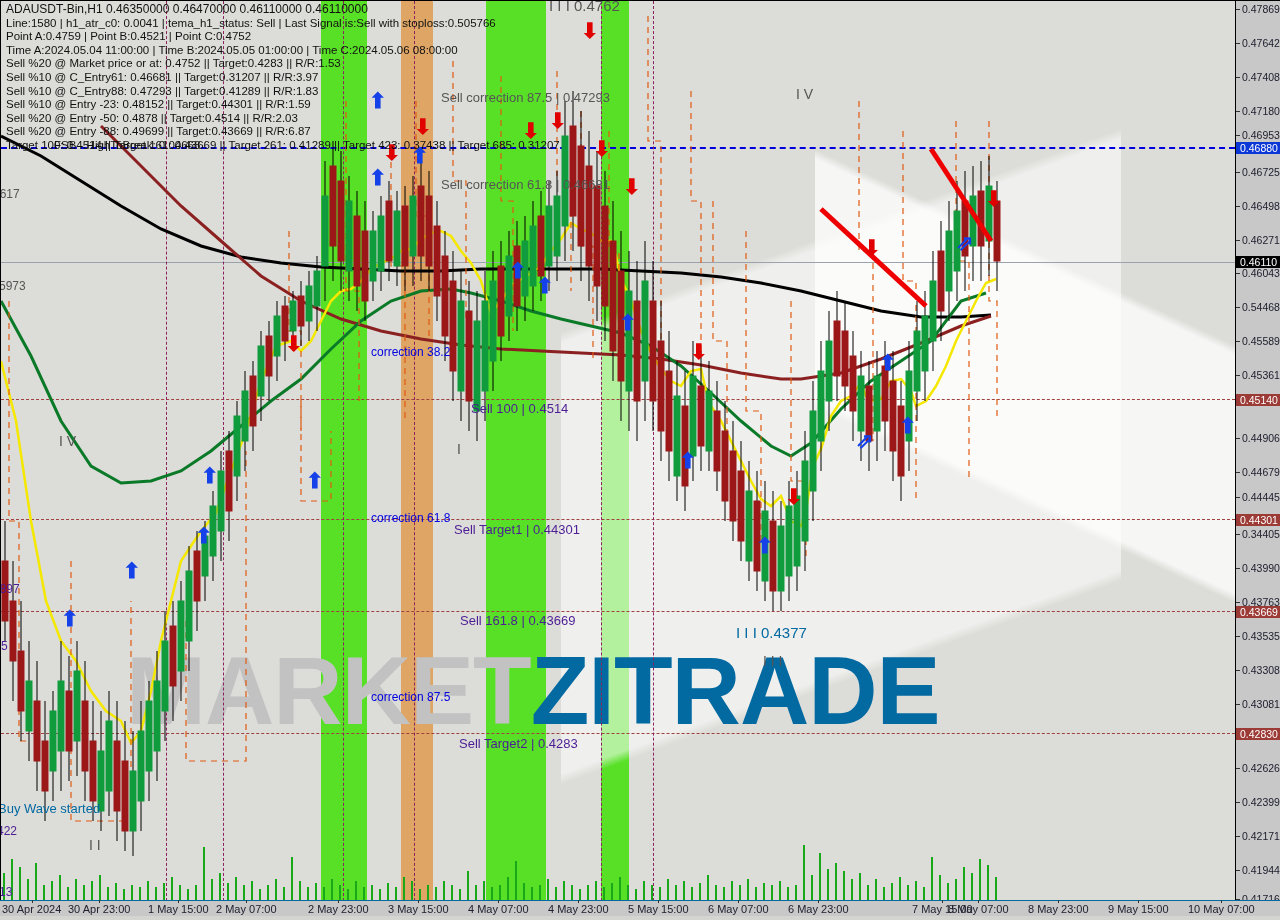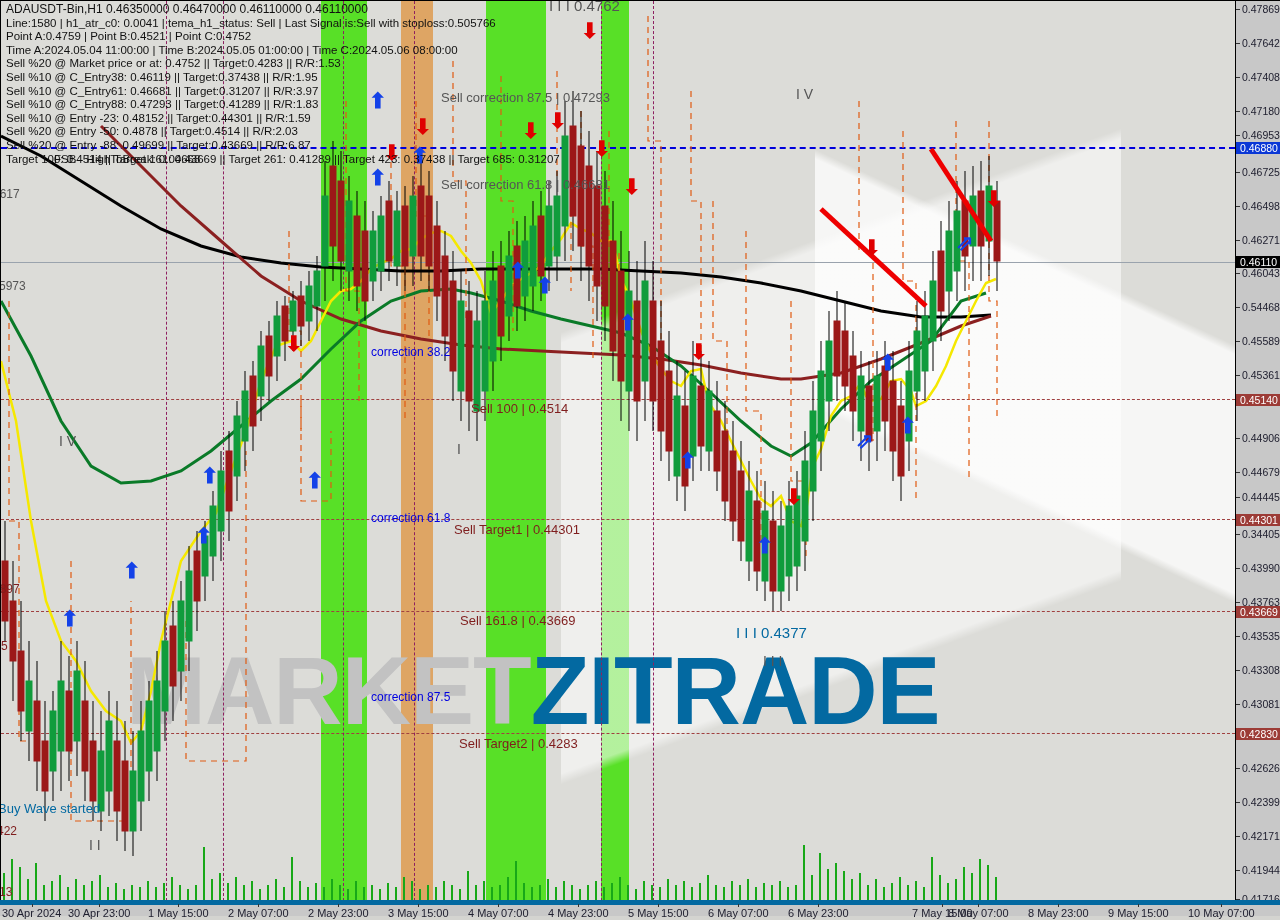--- a/index.html
+++ b/index.html
@@ -40,38 +40,38 @@
 
   
   #hdr{position:absolute;left:5px;top:2px;font-size:11.5px;color:#111;line-height:13.6px;white-space:nowrap;z-index:40;}
   #hdr div{height:13.6px;}
   #hdr .l0{font-size:12px;}
   .dnarrow{position:absolute;color:#e00000;font-size:21px;line-height:0;font-weight:bold;}
   .uparrow{position:absolute;color:#1442e8;font-size:21px;line-height:0;font-weight:bold;}
 
   .txt-ann{position:absolute;font-size:13px;white-space:nowrap;}
   .txt-blue{color:#0369a1;}
-  .txt-red{color:#7f1d1d;}
+  .txt-red{color:#4c1d95;}
   .txt-grey{color:#555;}
 
   
   #yaxis{position:absolute;left:1235px;top:0;width:45px;height:900px;background:#c8c8c8;
          border-top:1px solid #000;border-left:1px solid #000;box-sizing:border-box;}
   .ytick{position:absolute;left:0;width:45px;font-size:10.5px;color:#202030;white-space:nowrap;}
   .ytick .dash{position:absolute;left:0;top:6px;width:4px;height:1px;background:#333;}
   .ytick span{position:absolute;left:6px;top:0;}
   .ytag{position:absolute;left:0;width:45px;height:12px;font-size:10.5px;color:#fff;white-space:nowrap;}
   .ytag span{position:absolute;left:4px;top:0;}
   .ytag.blue{background:#0a37d6;}
   .ytag.black{background:#000;}
   .ytag.red{background:#9c3b36;}
 
   
   #xaxis{position:absolute;left:0;top:900px;width:1280px;height:16px;background:#c8c8c8;
-         border-top:5px solid #0369a1;box-sizing:border-box;}
+         border-top:1px solid #0369a1;box-sizing:border-box;}
   .xtick{position:absolute;top:2px;font-size:11px;color:#202030;white-space:nowrap;}
   .xtick .dash{position:absolute;left:50%;top:-3px;width:1px;height:3px;background:#333;}
 </style>
 </head>
 <body>
 
 <div id="app">
 
   <div id="plot">
     <div id="plotinner">
@@ -533,21 +533,20 @@
           <rect x="994" y="876" width="2" height="24"></rect>
         </g>
       </svg>
 
       <div id="hdr">
         <div class="l0">ADAUSDT-Bin,H1  0.46350000 0.46470000 0.46110000 0.46110000</div>
         <div>Line:1580 | h1_atr_c0: 0.0041 | tema_h1_status: Sell | Last Signal is:Sell with stoploss:0.505766</div>
         <div>Point A:0.4759 |  Point B:0.4521 |  Point C:0.4752</div>
         <div>Time A:2024.05.04 11:00:00 | Time B:2024.05.05 01:00:00 | Time C:2024.05.06 08:00:00</div>
         <div>Sell %20 @ Market price or at: 0.4752 || Target:0.4283 || R/R:1.53</div>
-        <div>Sell %10 @ C_Entry38: 0.46119 || Target:0.37438 || R/R:1.95</div>
         <div>Sell %10 @ C_Entry61: 0.46681 || Target:0.31207 || R/R:3.97</div>
         <div>Sell %10 @ C_Entry88: 0.47293 || Target:0.41289 || R/R:1.83</div>
         <div>Sell %10 @ Entry -23: 0.48152 || Target:0.44301 || R/R:1.59</div>
         <div>Sell %20 @ Entry -50: 0.4878 || Target:0.4514 || R/R:2.03</div>
         <div>Sell %20 @ Entry -88: 0.49699 || Target:0.43669 || R/R:6.87</div>
         <div style="position:relative;">
           <span>Target 100: 0.4514 || Target 161: 0.43669 || Target 261: 0.41289 || Target 423: 0.37438 || Target 685: 0.31207</span>
           <span style="position:absolute;left:48px;top:0;color:#111;">FSB - HighToBreak: 0.04668</span>
         </div>
       </div>
@@ -734,21 +733,21 @@
     <div class="ytick" style="top:892px;">
         <span class="dash"></span>
         <span>0.41716</span>
       </div>
   </div>
 
   <div id="xaxis">
     <div class="xtick" style="left:2px;"><span class="dash"></span><span>30 Apr 2024</span></div>
     <div class="xtick" style="left:68px;"><span class="dash"></span><span>30 Apr 23:00</span></div>
     <div class="xtick" style="left:148px;"><span class="dash"></span><span>1 May 15:00</span></div>
-    <div class="xtick" style="left:228px;"><span class="dash"></span><span>2 May 07:00</span></div>
+    <div class="xtick" style="left:216px;"><span class="dash"></span><span>2 May 07:00</span></div>
     <div class="xtick" style="left:308px;"><span class="dash"></span><span>2 May 23:00</span></div>
     <div class="xtick" style="left:388px;"><span class="dash"></span><span>3 May 15:00</span></div>
     <div class="xtick" style="left:468px;"><span class="dash"></span><span>4 May 07:00</span></div>
     <div class="xtick" style="left:548px;"><span class="dash"></span><span>4 May 23:00</span></div>
     <div class="xtick" style="left:628px;"><span class="dash"></span><span>5 May 15:00</span></div>
     <div class="xtick" style="left:708px;"><span class="dash"></span><span>6 May 07:00</span></div>
     <div class="xtick" style="left:788px;"><span class="dash"></span><span>6 May 23:00</span></div>
     <div class="xtick" style="left:868px;margin-left:44px;"><span class="dash"></span><span>7 May 15:00</span></div>
     <div class="xtick" style="left:948px;"><span class="dash"></span><span>8 May 07:00</span></div>
     <div class="xtick" style="left:1028px;text-align:center;"><span class="dash"></span><span>8 May 23:00</span></div>

